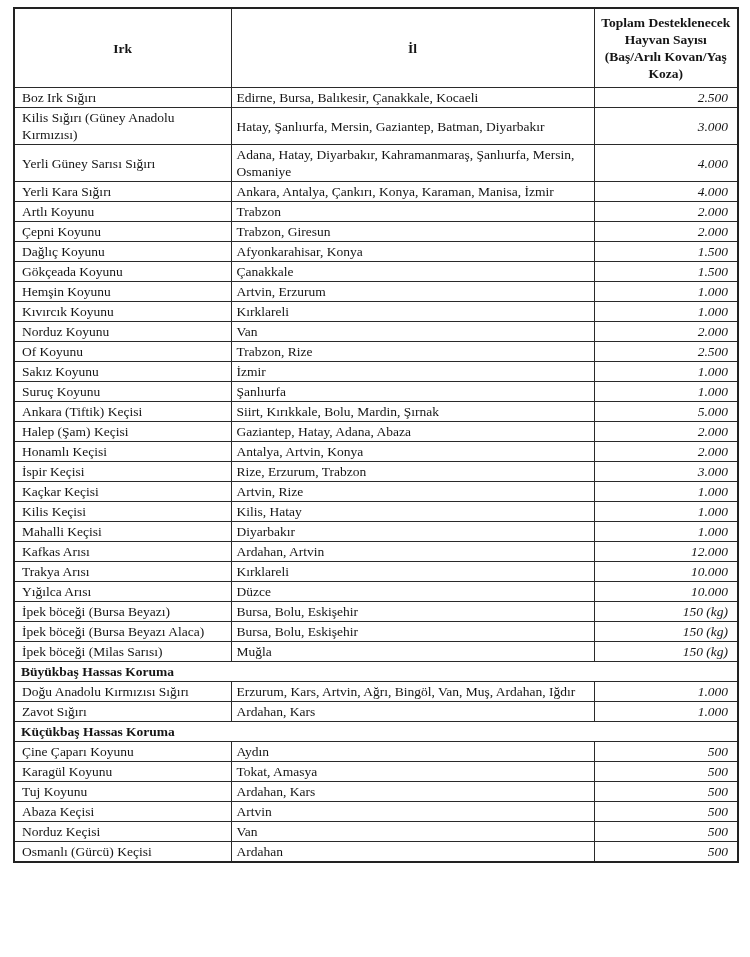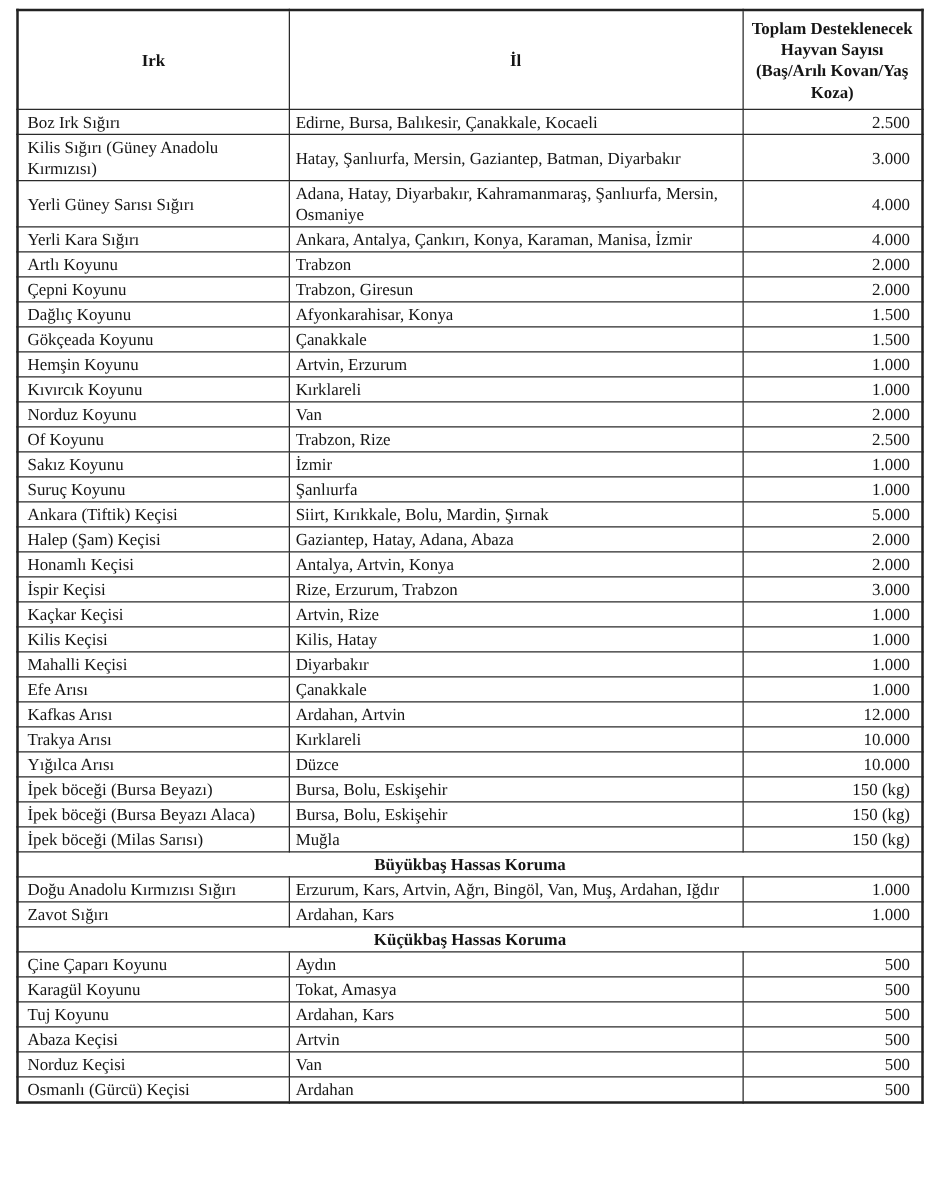--- a/index.html
+++ b/index.html
@@ -49,23 +49,24 @@
     padding: 1px 6px 1px 7px;
   }
   td.province-cell {
     text-align: left;
     padding: 1px 6px 1px 5px;
   }
   td.count-cell {
     text-align: right;
     padding: 1px 9px 1px 4px;
     white-space: nowrap;
+    font-style: italic;
   }
   td.section-cell {
-    text-align: center;
+    text-align: left;
     font-weight: bold;
     padding: 1px 6px;
   }
 </style>
 </head>
 <body>
 
 <div class="page">
   <table class="support-table">
     <colgroup>
@@ -181,25 +182,20 @@
           <td class="breed-cell">Kilis Keçisi</td>
           <td class="province-cell">Kilis, Hatay</td>
           <td class="count-cell">1.000</td>
         </tr>
         <tr>
           <td class="breed-cell">Mahalli Keçisi</td>
           <td class="province-cell">Diyarbakır</td>
           <td class="count-cell">1.000</td>
         </tr>
         <tr>
-          <td class="breed-cell">Efe Arısı</td>
-          <td class="province-cell">Çanakkale</td>
-          <td class="count-cell">1.000</td>
-        </tr>
-        <tr>
           <td class="breed-cell">Kafkas Arısı</td>
           <td class="province-cell">Ardahan, Artvin</td>
           <td class="count-cell">12.000</td>
         </tr>
         <tr>
           <td class="breed-cell">Trakya Arısı</td>
           <td class="province-cell">Kırklareli</td>
           <td class="count-cell">10.000</td>
         </tr>
         <tr>

